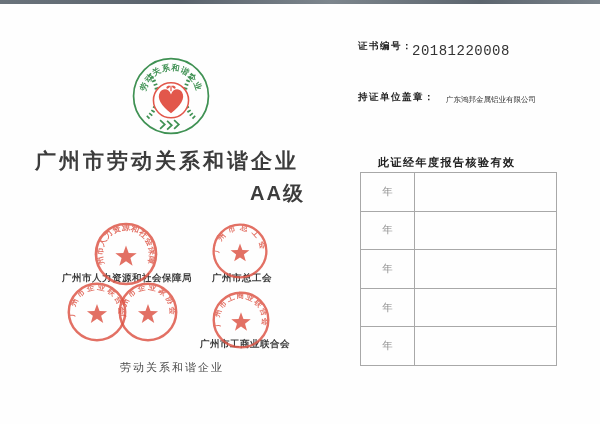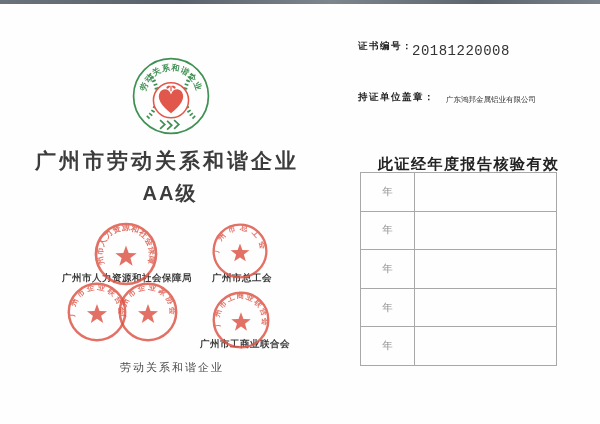--- a/index.html
+++ b/index.html
@@ -5,21 +5,21 @@
   html,body{margin:0;padding:0;background:#fff;}
   .page{position:relative;width:600px;height:424px;background:#fefefe;overflow:hidden;
         font-family:"Liberation Sans","DejaVu Sans",sans-serif;}
   .scan-edge{position:absolute;left:0;top:0;width:600px;height:4px;
              background:linear-gradient(90deg,#6a737b,#59626c 30%,#7d868d 55%,#5c656e 80%,#79828a);}
   
   .left-col{position:absolute;left:0;top:0;width:335px;height:424px;}
   .logo{position:absolute;left:132px;top:57px;width:78px;height:78px;}
   .title-line1{position:absolute;left:35px;top:147px;width:270px;text-align:left;
                font-size:21px;font-weight:600;color:#3c3c3c;letter-spacing:3px;}
-  .title-line2{position:absolute;left:35px;top:180px;width:270px;text-align:center;
+  .title-line2{position:absolute;left:35px;top:180px;width:270px;text-align:right;
                font-size:20px;font-weight:600;color:#3c3c3c;letter-spacing:2px;}
   .stamp{position:absolute;opacity:.82;}
   .stamp1{left:93px;top:221px;width:66px;height:66px;}
   .stamp2{left:211px;top:222px;width:58px;height:58px;}
   .stamp3{left:66px;top:281px;width:62px;height:62px;}
   .stamp4{left:117px;top:281px;width:62px;height:62px;}
   .stamp5{left:211px;top:290px;width:60px;height:60px;}
   .stamp-label{position:absolute;font-size:9.5px;font-weight:700;color:#3a3a3a;letter-spacing:.5px;}
   .lbl1{left:62px;top:272px;}
   .lbl2{left:212px;top:272px;}
@@ -27,21 +27,21 @@
   .lbl4{left:200px;top:338px;}
   .cert-date{position:absolute;left:92px;top:360px;width:160px;text-align:center;
              font-size:11px;color:#4a4a4a;letter-spacing:2px;}
   
   .right-col{position:absolute;left:335px;top:0;width:265px;height:340px;}
   .field-label{position:absolute;font-size:9.5px;font-weight:700;color:#222;letter-spacing:1.5px;}
   .cert-no-label{left:23px;top:40px;}
   .cert-no-value{position:absolute;left:77px;top:43px;font-size:14px;color:#333;letter-spacing:.5px;font-family:Liberation Mono, monospace;}
   .seal-label{left:23px;top:91px;}
   .seal-value{position:absolute;left:99px;top:95px;font-size:7.5px;color:#333;margin-left:12px;}
-  .table-heading{position:absolute;left:22px;top:155px;font-size:15px;font-weight:700;
+  .table-heading{position:absolute;left:22px;top:155px;font-size:11px;font-weight:700;
                  color:#222;letter-spacing:1.5px;padding-left:21px;}
   .verify-table{position:absolute;left:25px;top:172px;width:197px;height:194px;
                 border:1px solid #a8a8a8;box-sizing:border-box;display:flex;flex-direction:column;}
   .v-row{flex:1;display:flex;border-bottom:1px solid #a8a8a8;}
   .v-row:last-child{border-bottom:none;}
   .v-cell-year{width:53px;border-right:1px solid #a8a8a8;display:flex;align-items:center;
                justify-content:center;font-size:10.5px;color:#8a8a8a;}
   .v-cell-blank{flex:1;}
   text{font-family:"Liberation Sans","DejaVu Sans",sans-serif;}
 </style>

